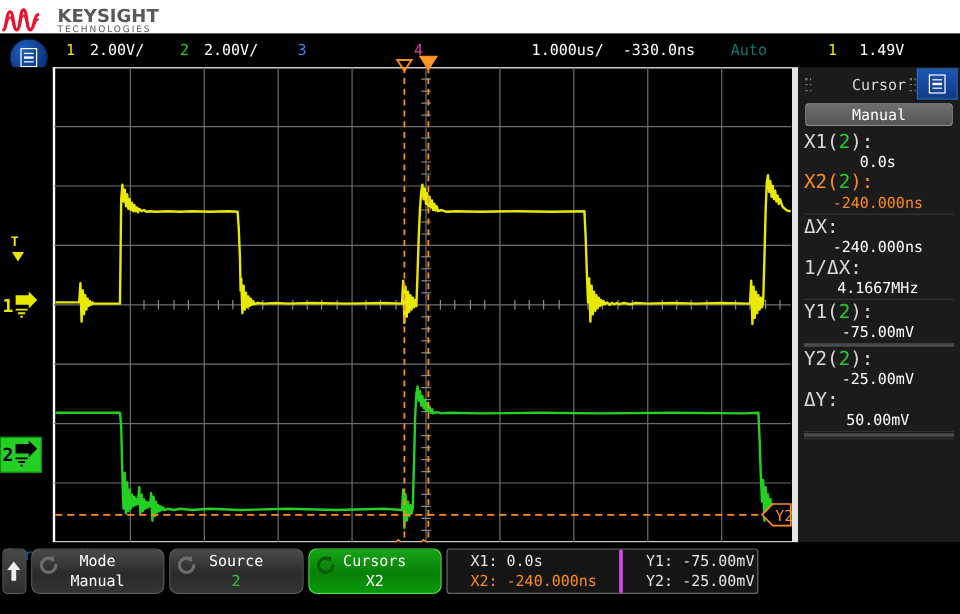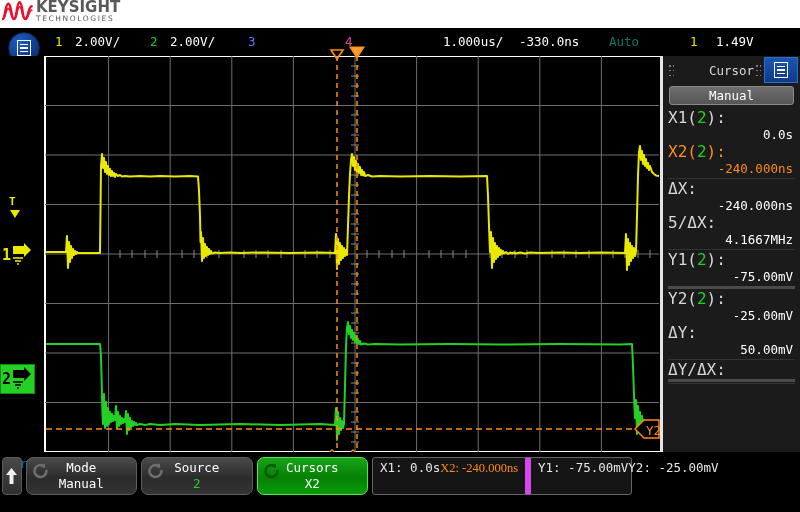--- a/index.html
+++ b/index.html
@@ -11,21 +11,21 @@
     position: relative;
   }
 
   
   #titlebar {
     position: absolute; left: 0; top: 0; width: 800px; height: 28px;
     background: #ffffff;
   }
   #logo-block {
     position: absolute; left: 0; top: 0; width: 140px; height: 28px;
-    display: flex; align-items: flex-start; gap: 2px; padding-left: 2px;
+    display: flex; align-items: flex-end; gap: 14px; padding-left: 2px;
   }
   #logo-mark { width: 32px; height: 22px; flex: none; }
   #logo-text { display: flex; flex-direction: column; line-height: 1; }
   #logo-name {
     font-family: "DejaVu Sans", sans-serif;
     font-weight: bold; font-size: 15px; color: #58595b; letter-spacing: 0px;
   }
   #logo-sub {
     font-family: "DejaVu Sans", sans-serif;
     font-weight: normal; font-size: 7.5px; color: #58595b; letter-spacing: 1.6px;
@@ -95,21 +95,21 @@
   #mark-trigger { left: 8px; top: 140px; color: #e8e800; }
   #mark-ch1 { left: 2px; top: 186px; color: #e8e800; }
   #mark-ch2 {
     left: 0px; top: 308px; color: #000;
     background: #24d024; border: 1px solid #0a8c0a; padding: 1px 1px;
   }
 
   
   #sidepanel {
     position: absolute; left: 660px; top: 56px; width: 140px; height: 396px;
-    background: #1b1b1b; border-left: 3px solid #e5e5e5;
+    background: #1b1b1b; border-left: 5px solid #e5e5e5;
   }
   #sp-header {
     position: relative; height: 28px; width: 100%;
     display: flex; align-items: center; justify-content: center;
     background: #1b1b1b;
   }
   #sp-title { color: #d8d8d8; font-size: 12.5px; }
   .grip {
     position: absolute; top: 9px; width: 5px; height: 11px;
     display: grid; grid-template-columns: 1fr 1fr; gap: 2px; align-content: space-between;
@@ -128,21 +128,21 @@
     background: linear-gradient(180deg, #6e6e6e 0%, #555555 100%);
     border: 1px solid #8a8a8a; border-radius: 3px;
     display: flex; align-items: center; justify-content: center;
     color: #fff; font-size: 12.5px;
   }
   .sp-field { padding: 0 5px; }
   .sp-label { color: #d8d8d8; font-size: 16px; line-height: 17px; }
   .sp-label .chtag { color: #24d024; }
   .sp-value {
     color: #fff; font-size: 12.5px; line-height: 17px;
-    text-align: right; padding-right: 2px;
+    text-align: center; padding-right: 2px;
   }
   .sp-field.orange .sp-label { color: #ff8c1a; }
   .sp-field.orange .sp-value { color: #ff8c1a; }
   .sp-sep { height: 3px; margin: 1px 5px 1px 5px; background: #4a4a4a; }
   .sp-thin { height: 1px; margin: 1px 5px; background: #333; }
 
   
   #bottombar {
     position: absolute; left: 0; top: 452px; width: 800px; height: 60px;
     background: #000;
@@ -176,24 +176,24 @@
   .softkey .sk-top { color: #fff; }
   .softkey .sk-bot { color: #fff; }
   .softkey .sk-bot.green-val { color: #24d024; }
   .knob-icon { position: absolute; left: 5px; top: 4px; }
   #readout {
     width: 260px; height: 38px;
     border: 1px solid #666; border-radius: 3px;
     background: #151515;
     display: flex; font-size: 12.5px;
   }
-  .ro-col { flex: 1; padding: 2px 7px; display: flex; justify-content: center; }
-  .ro-col + .ro-col { border-left: 6px solid #d946ef; }
+  .ro-col { flex: 1; padding: 2px 19px; display: flex; flex-direction: column; justify-content: center; }
+  .ro-col + .ro-col { border-left: 3px solid #d946ef; }
   .ro-line { color: #e6e6e6; line-height: 16px; white-space: nowrap; }
-  .ro-line.orange { color: #ff8c1a; font-family: Liberation Serif, serif; }
+  .ro-line.orange { color: #ff8c1a; }
 </style>
 </head>
 <body>
 
 <div id="titlebar">
   <div id="logo-block">
     <svg id="logo-mark" viewBox="0 0 40 26">
       <path d="M1 23 C4 23 4 4 8 4 C12 4 11 23 15 23 C19 23 18 2 22 2 C26 2 25 23 29 23 C33 23 33 7 37 7" fill="none" stroke="#e8112d" stroke-width="3.2" stroke-linecap="round"></path>
       <path d="M1 23 C4 23 4 10 8 10 C12 10 11 23 15 23 C19 23 18 8 22 8 C26 8 25 23 29 23 C33 23 33 12 37 12" fill="none" stroke="#e8112d" stroke-width="2.6" stroke-linecap="round" opacity="0.9"></path>
     </svg>
@@ -502,40 +502,39 @@
       <div class="sp-field orange">
         <div class="sp-label">X2(<span class="chtag">2</span>):</div>
         <div class="sp-value">-240.000ns</div>
       </div>
       <div class="sp-thin"></div>
       <div class="sp-field">
         <div class="sp-label">ΔX:</div>
         <div class="sp-value">-240.000ns</div>
       </div>
       <div class="sp-field">
-        <div class="sp-label">5/ΔX:</div>
+        <div class="sp-label">1/ΔX:</div>
         <div class="sp-value">4.1667MHz</div>
       </div>
       <div class="sp-thin"></div>
       <div class="sp-field">
         <div class="sp-label">Y1(<span class="chtag">2</span>):</div>
         <div class="sp-value">-75.00mV</div>
       </div>
       <div class="sp-sep"></div>
       <div class="sp-field">
         <div class="sp-label">Y2(<span class="chtag">2</span>):</div>
         <div class="sp-value">-25.00mV</div>
       </div>
       <div class="sp-field">
         <div class="sp-label">ΔY:</div>
         <div class="sp-value">50.00mV</div>
       </div>
       <div class="sp-thin"></div>
       <div class="sp-field">
-        <div class="sp-label">ΔY/ΔX:</div>
       </div>
       <div class="sp-sep"></div>
       <div class="sp-thin"></div>
     </div>
 </div>
 
 <div id="bottombar"></div>
 <div id="menu-title">Cursors Menu</div>
 
 <div id="softkeys">

